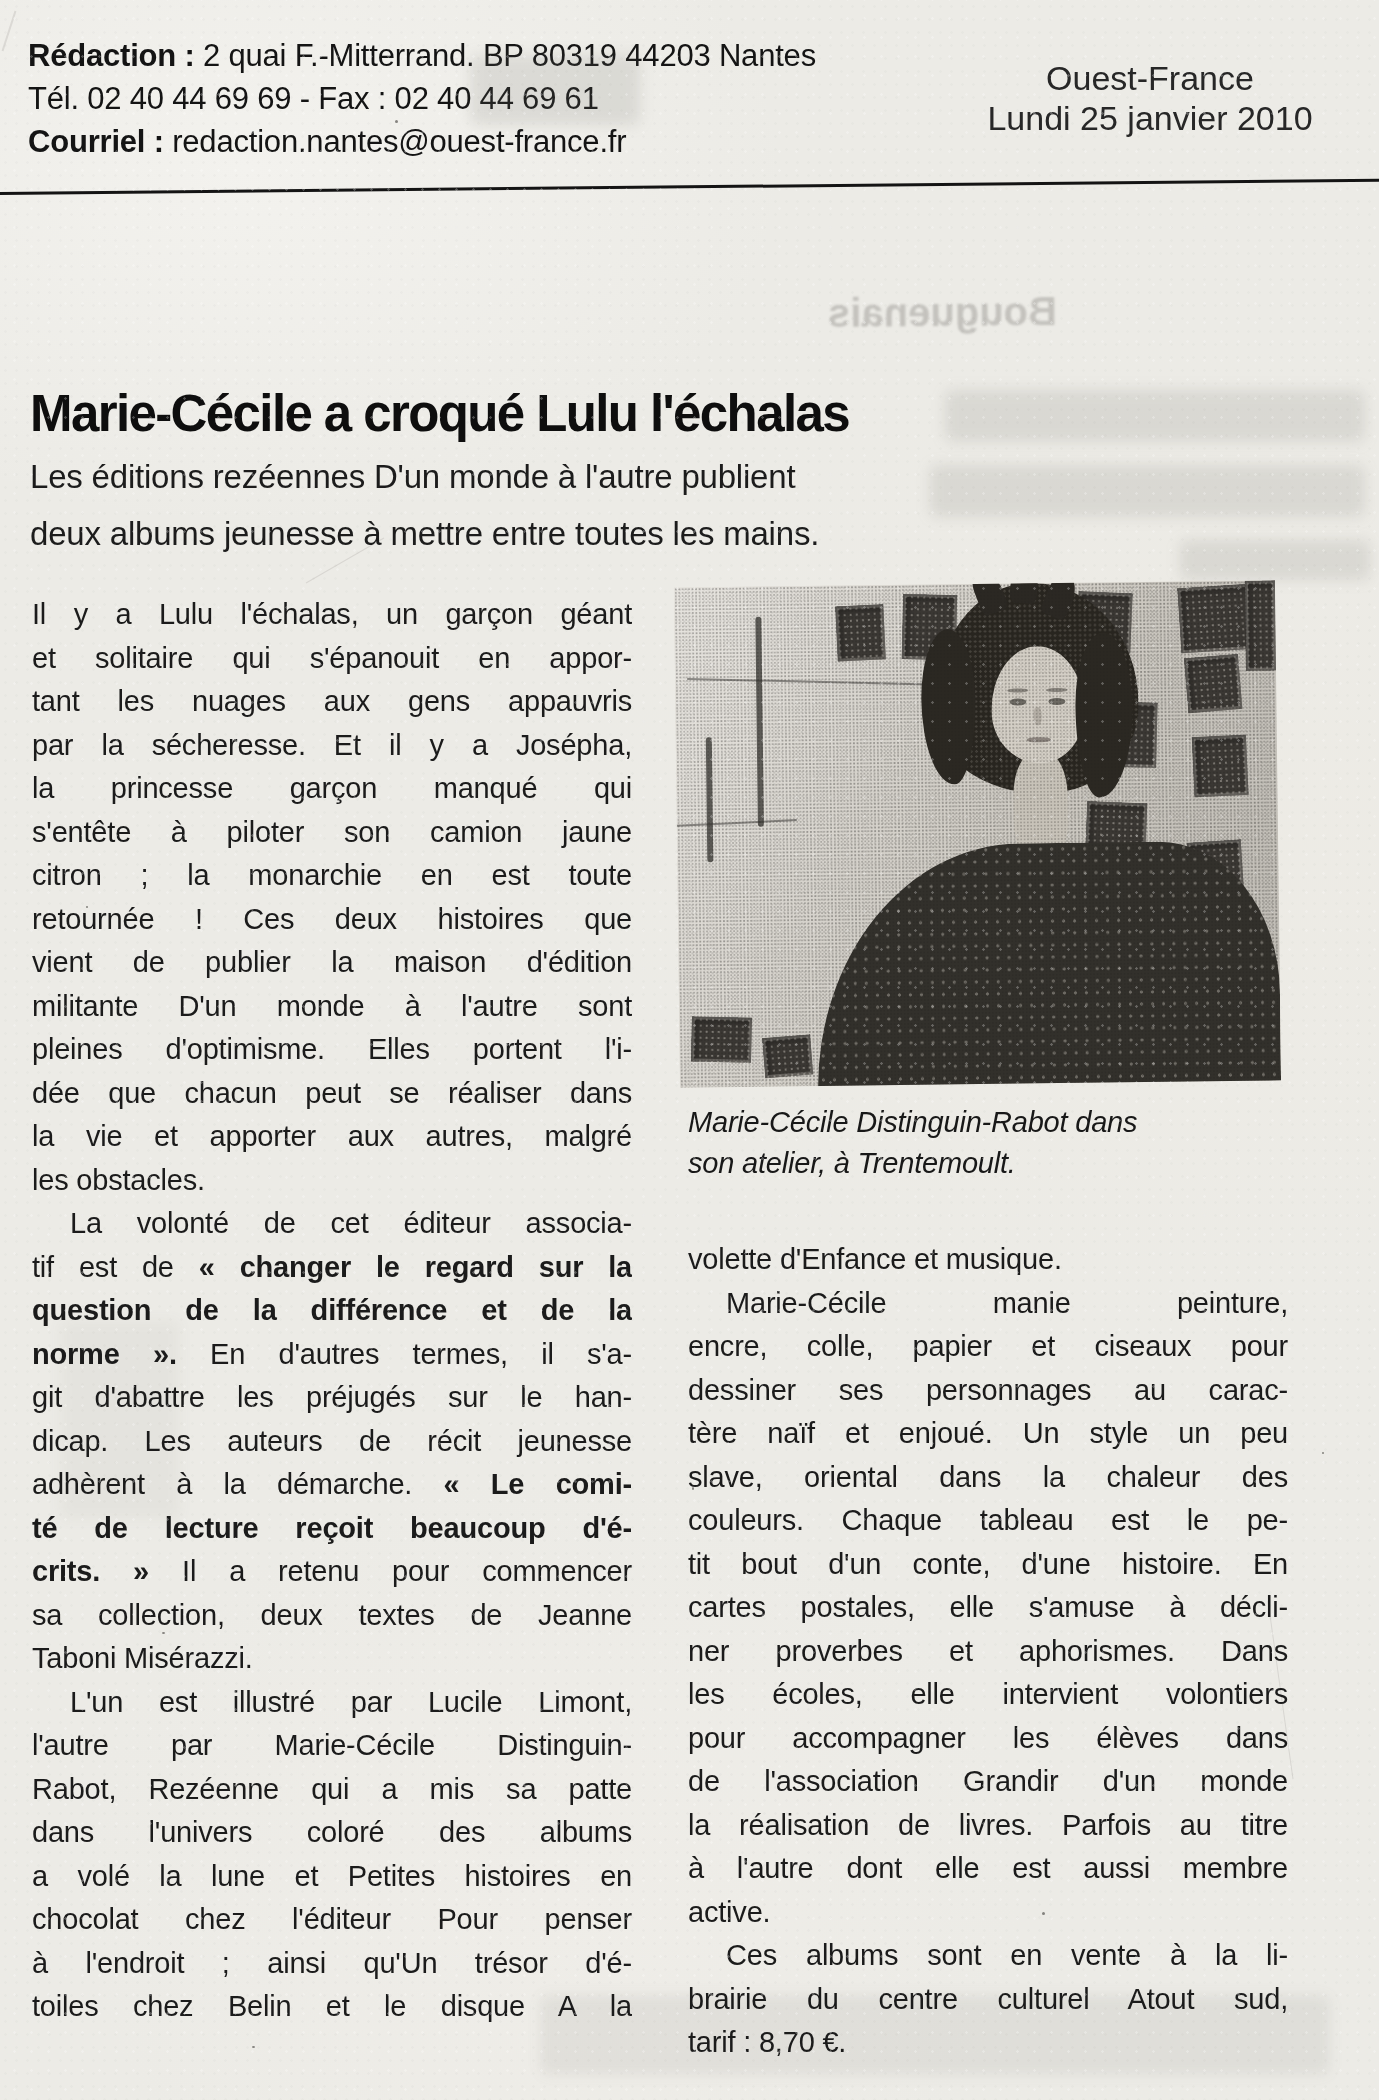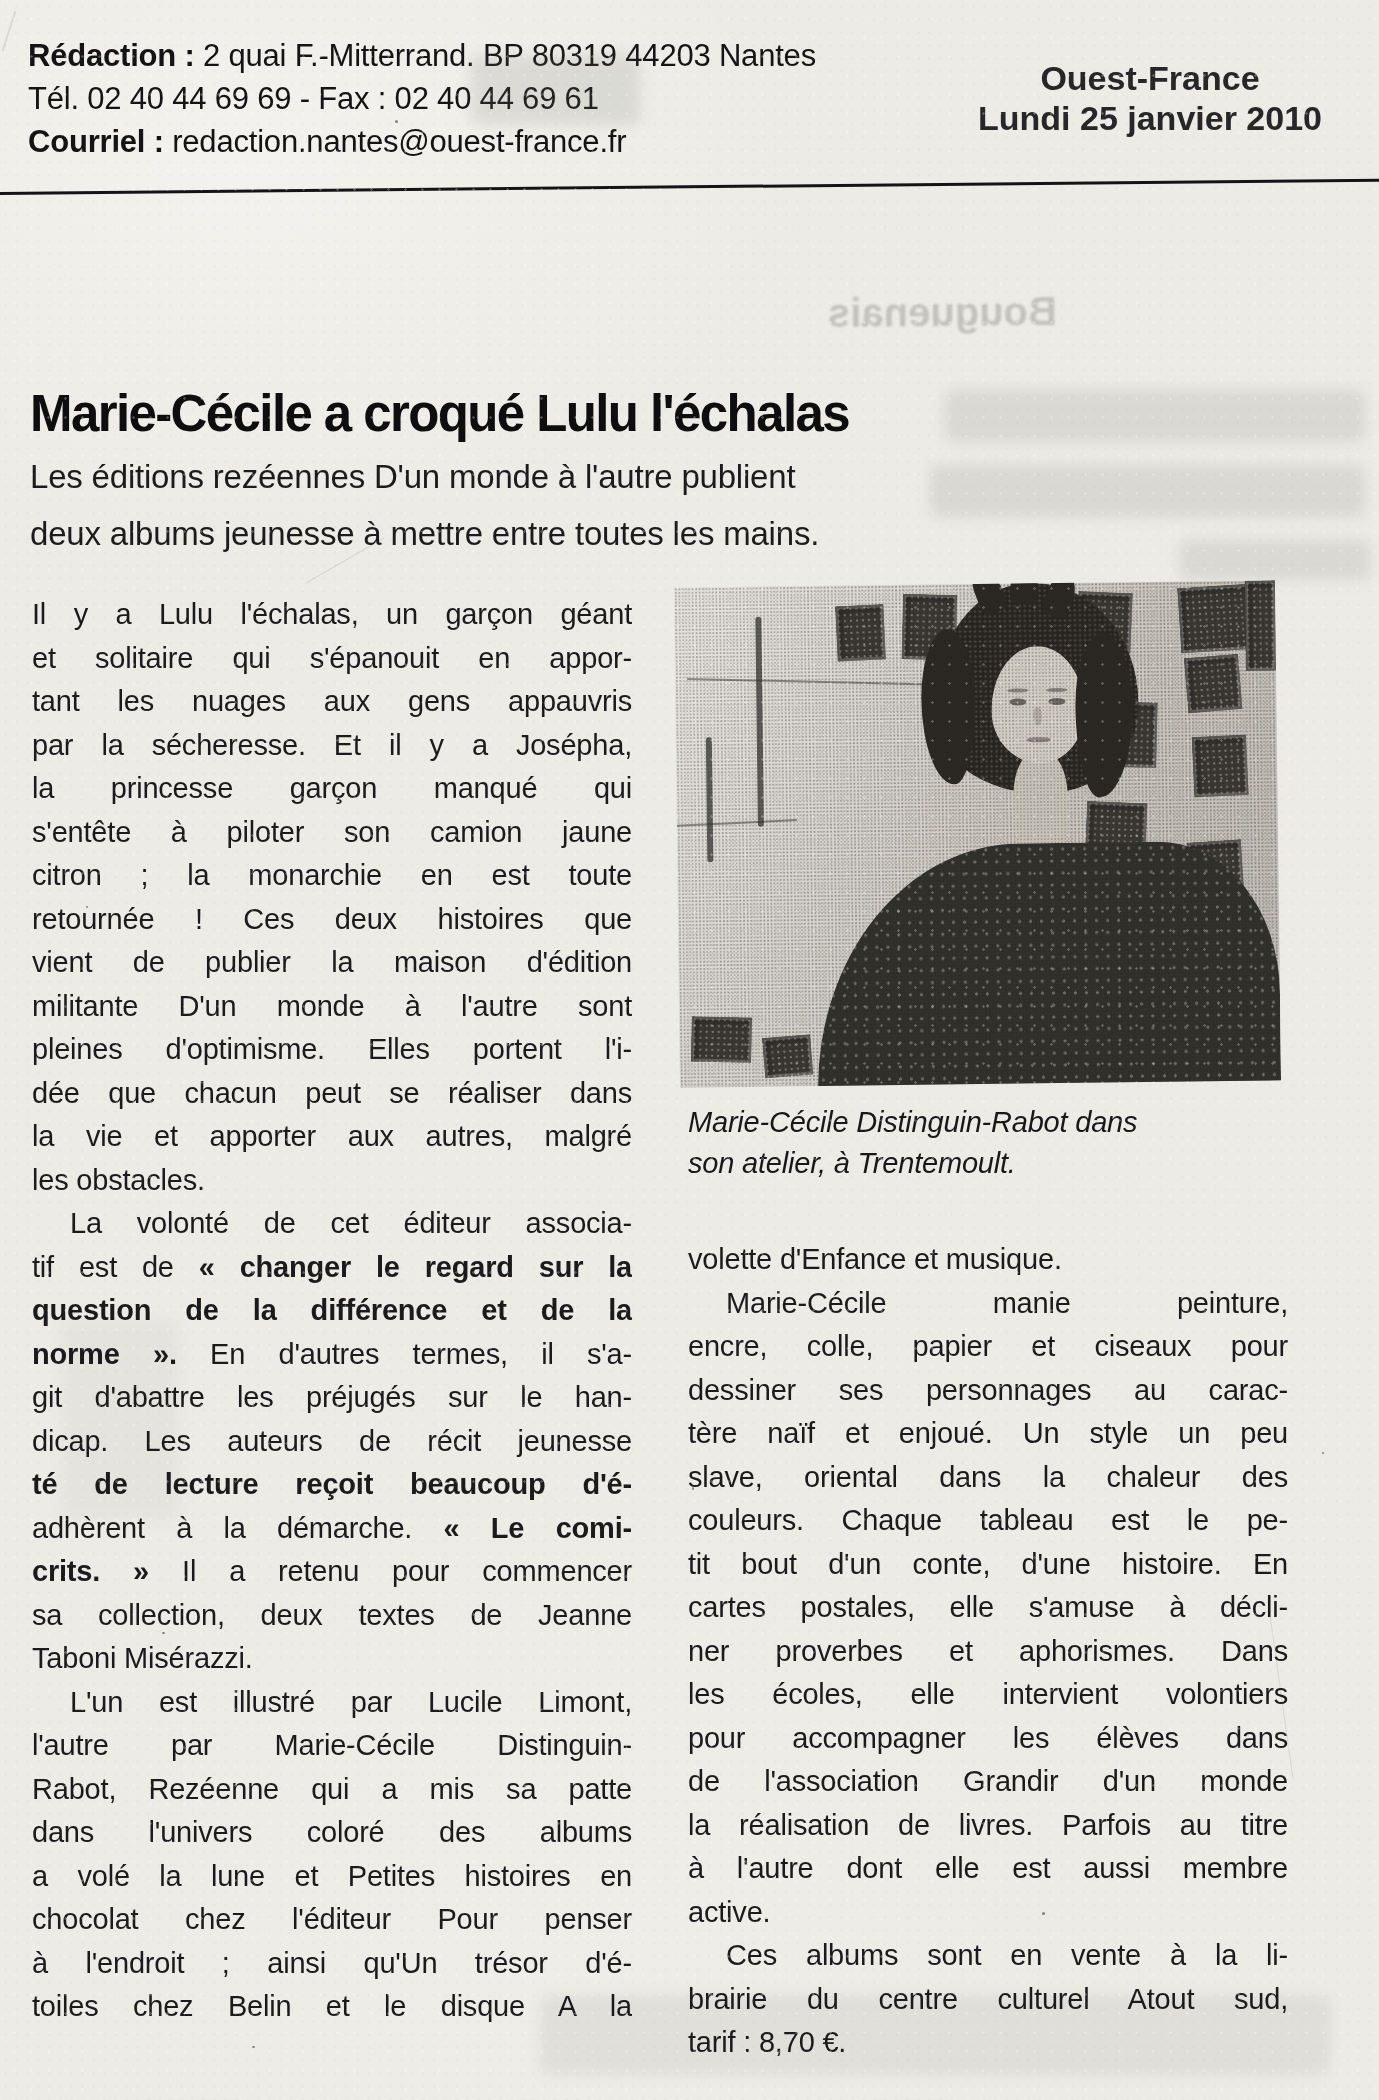--- a/index.html
+++ b/index.html
@@ -12,21 +12,21 @@
       radial-gradient(800px 700px at 40% 90%, #efede8, rgba(239,237,232,0) 60%),
       #ecebe6;
   }
   .grain{position:absolute;inset:0;pointer-events:none;opacity:.5;
     background-image:radial-gradient(rgba(60,60,55,.05) 1px, transparent 1.4px),
                      radial-gradient(rgba(255,255,255,.5) 1px, transparent 1.4px);
     background-size:11px 13px,17px 19px;background-position:0 0,6px 9px;}
   
   .mast-left{position:absolute;left:28px;top:34px;font-size:31px;line-height:43px;color:#141414;letter-spacing:-.2px;}
   .mast-left b{font-weight:700;}
-  .mast-right{position:absolute;left:950px;top:58px;width:400px;text-align:center;font-size:34px;line-height:40px;color:#272727;font-weight:bold;}
+  .mast-right{position:absolute;left:950px;top:58px;width:400px;text-align:center;font-size:34px;line-height:40px;color:#272727;}
   .rule{position:absolute;left:-6px;top:192px;width:1400px;height:3px;background:#141414;transform:rotate(-0.55deg);transform-origin:left center;}
   
   .ghost{position:absolute;color:rgba(80,78,74,.26);font-weight:700;transform:scaleX(-1) rotate(.5deg);filter:blur(1.3px);white-space:nowrap;}
   .smudge{position:absolute;background:rgba(120,117,110,.16);filter:blur(7px);border-radius:8px;}
   .speck{position:absolute;background:rgba(45,43,40,.55);border-radius:50%;}
   .scratch{position:absolute;background:rgba(70,68,64,.12);}
   
   .headline{position:absolute;left:30px;top:384px;font-size:51px;font-weight:700;letter-spacing:-1.6px;color:#0e0e0e;white-space:nowrap;}
   .subhead{position:absolute;left:30px;top:448px;font-size:33px;line-height:57px;color:#1c1c1c;letter-spacing:-.2px;}
   
@@ -127,22 +127,22 @@
       <div class="line just"><span>pleines d'optimisme. Elles portent l'i-</span></div>
       <div class="line just"><span>dée que chacun peut se réaliser dans</span></div>
       <div class="line just"><span>la vie et apporter aux autres, malgré</span></div>
       <div class="line fin"><span>les obstacles.</span></div>
       <div class="line just ind"><span>La volonté de cet éditeur associa-</span></div>
       <div class="line just"><span>tif est de </span><span class="b">« changer le regard sur la</span></div>
       <div class="line just"><span class="b">question de la différence et de la</span></div>
       <div class="line just"><span class="b">norme ».</span><span> En d'autres termes, il s'a-</span></div>
       <div class="line just"><span>git d'abattre les préjugés sur le han-</span></div>
       <div class="line just"><span>dicap. Les auteurs de récit jeunesse</span></div>
+      <div class="line just"><span>adhèrent à la démarche. </span><span class="b">« Le comi-</span></div>
       <div class="line just"><span class="b">té de lecture reçoit beaucoup d'é-</span></div>
-      <div class="line just"><span>adhèrent à la démarche. </span><span class="b">« Le comi-</span></div>
       <div class="line just"><span class="b">crits. »</span><span> Il a retenu pour commencer</span></div>
       <div class="line just"><span>sa collection, deux textes de Jeanne</span></div>
       <div class="line fin"><span>Taboni Misérazzi.</span></div>
       <div class="line just ind"><span>L'un est illustré par Lucile Limont,</span></div>
       <div class="line just"><span>l'autre par Marie-Cécile Distinguin-</span></div>
       <div class="line just"><span>Rabot, Rezéenne qui a mis sa patte</span></div>
       <div class="line just"><span>dans l'univers coloré des albums</span></div>
       <div class="line just"><span class="i">a volé la lune</span><span> et </span><span class="i">Petites histoires en</span></div>
       <div class="line just"><span class="i">chocolat</span><span> chez l'éditeur Pour penser</span></div>
       <div class="line just"><span>à l'endroit ; ainsi qu'</span><span class="i">Un trésor d'é-</span></div>

